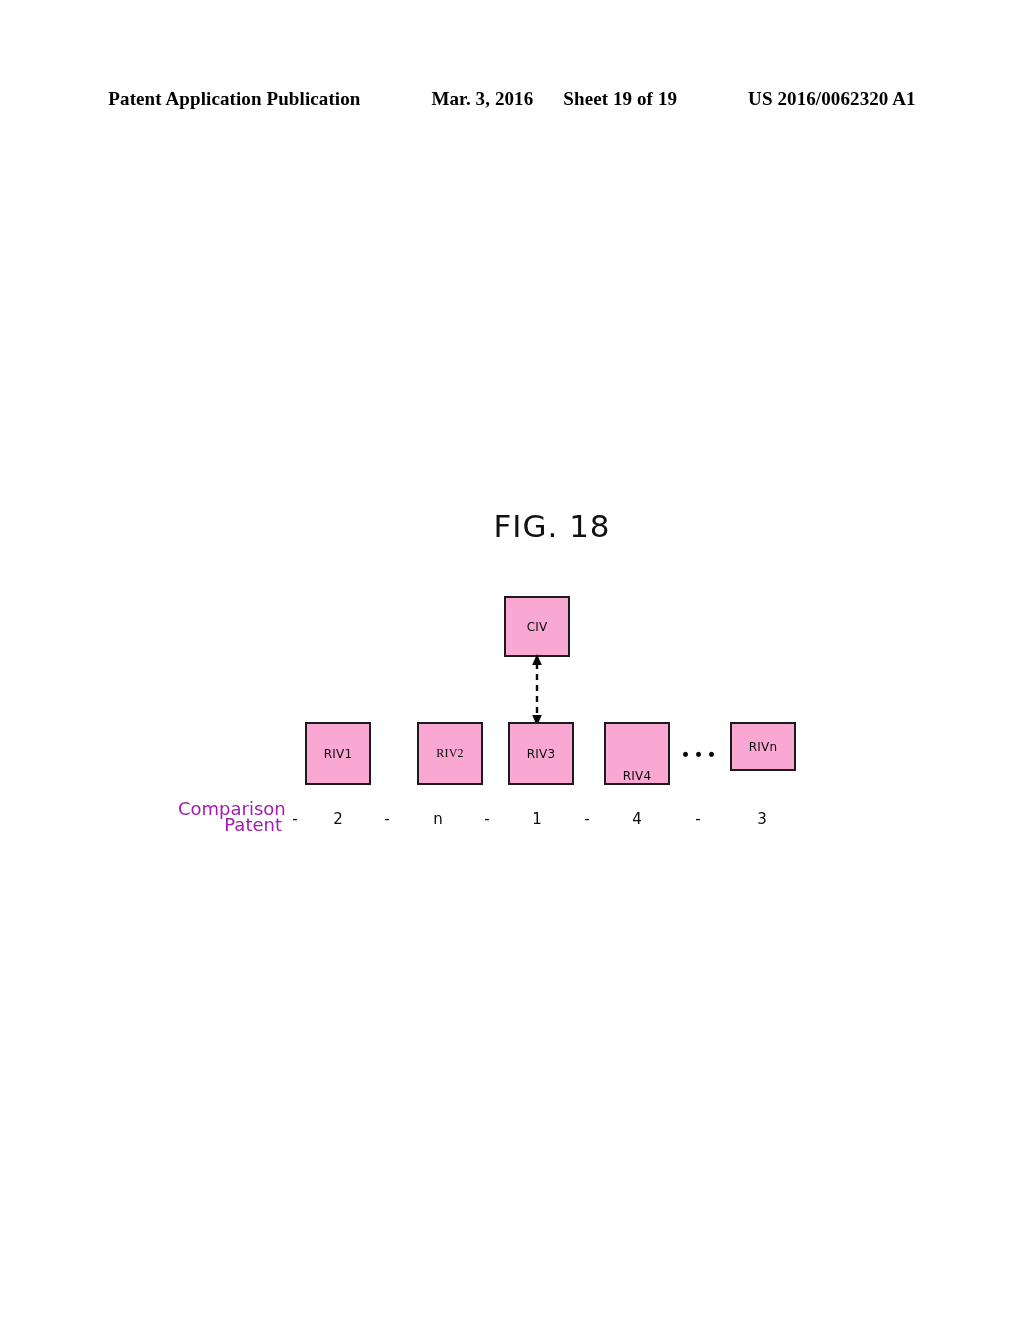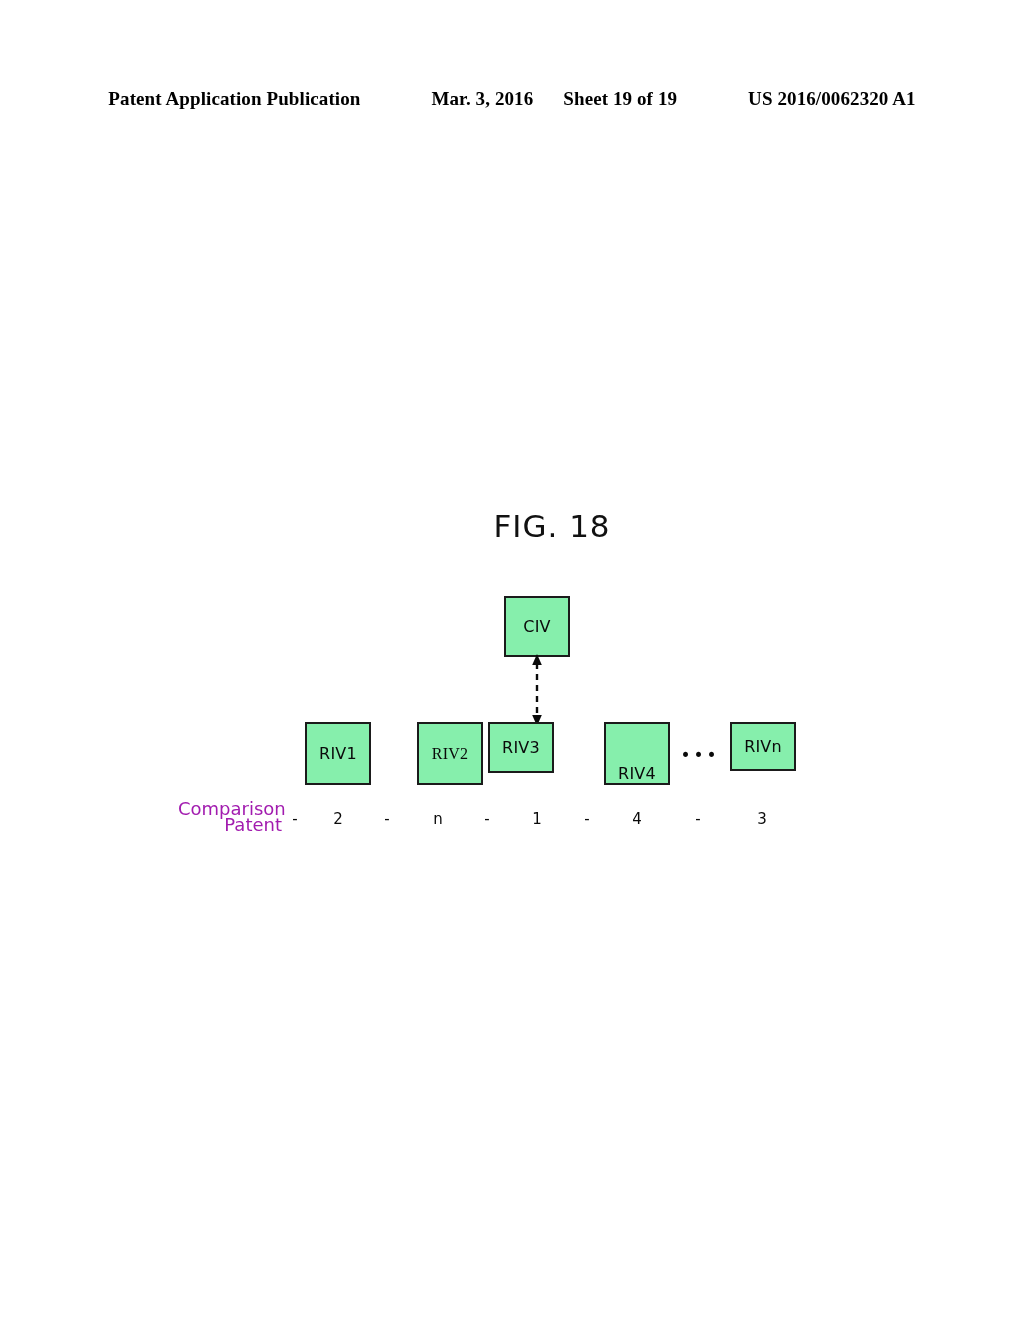--- a/index.html
+++ b/index.html
@@ -58,34 +58,34 @@
     left: 0;
     top: 0;
     width: 1024px;
     height: 1320px;
   }
 
   .node-box {
     position: absolute;
     box-sizing: border-box;
     border: 2px solid #1b1b1b;
-    background: #86efac;
+    background: #f9a8d4;
     display: flex;
     align-items: center;
     justify-content: center;
     font-family: "DejaVu Sans", sans-serif;
-    font-size: 16px;
+    font-size: 12px;
     color: #0a0a0a;
     letter-spacing: 0.2px;
   }
 
   #node-civ   { left: 504px; top: 596px; width: 66px; height: 61px; }
   #node-riv1  { left: 305px; top: 722px; width: 66px; height: 63px; }
   #node-riv2  { left: 417px; top: 722px; width: 66px; height: 63px; font-family: Liberation Serif, serif; }
-  #node-riv3  { left: 488px; top: 722px; width: 66px; height: 51px; }
+  #node-riv3  { left: 508px; top: 722px; width: 66px; height: 63px; }
   #node-riv4  { left: 604px; top: 722px; width: 66px; height: 63px; align-items: flex-end; }
   #node-rivn  { left: 730px; top: 722px; width: 66px; height: 49px; }
 
   #ellipsis-dots {
     position: absolute;
     left: 678px;
     top: 742px;
     width: 44px;
     height: 26px;
     display: flex;

